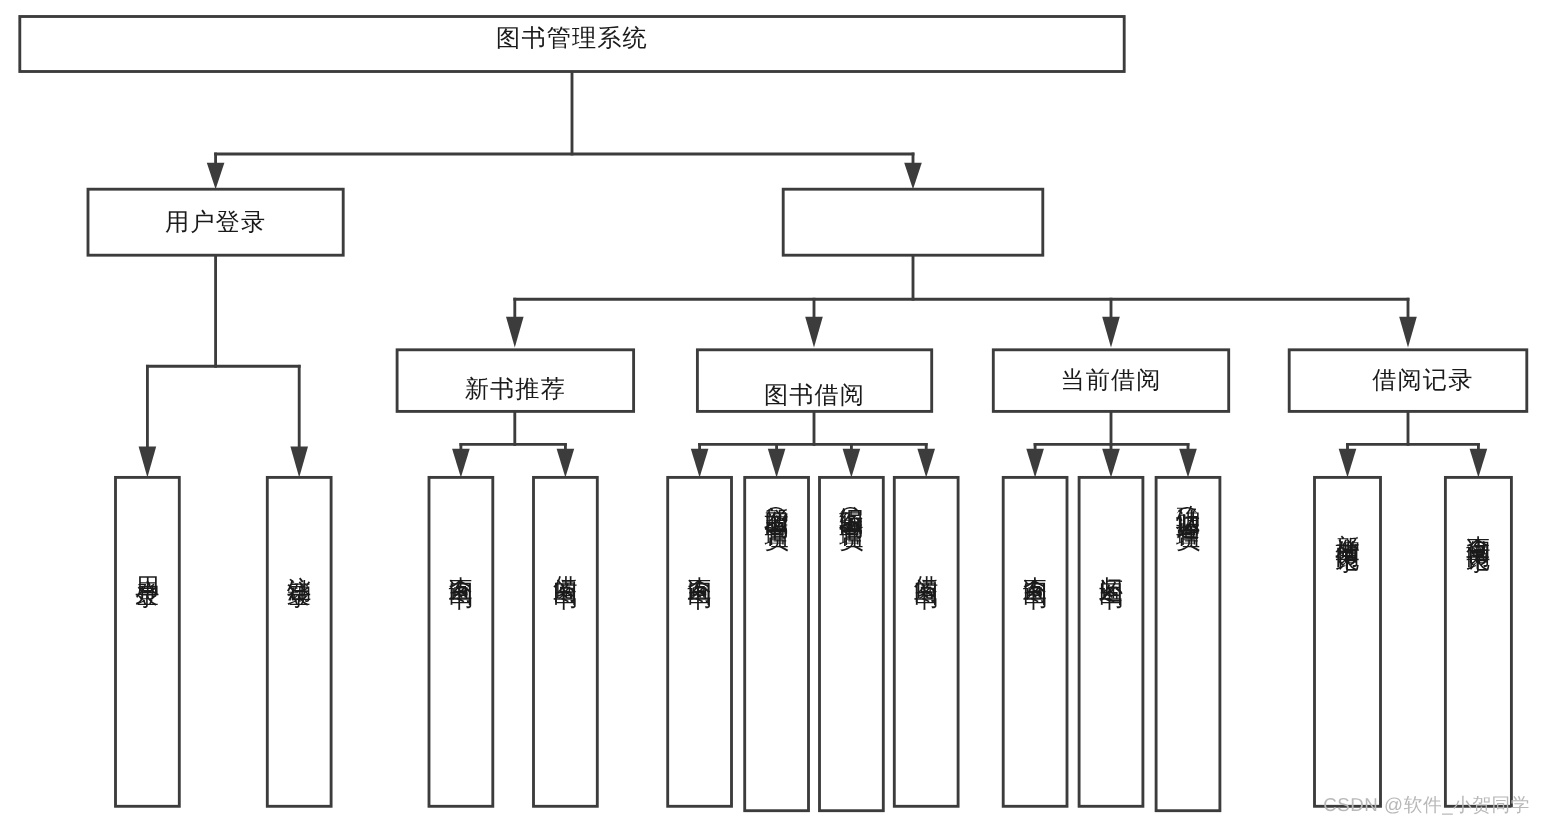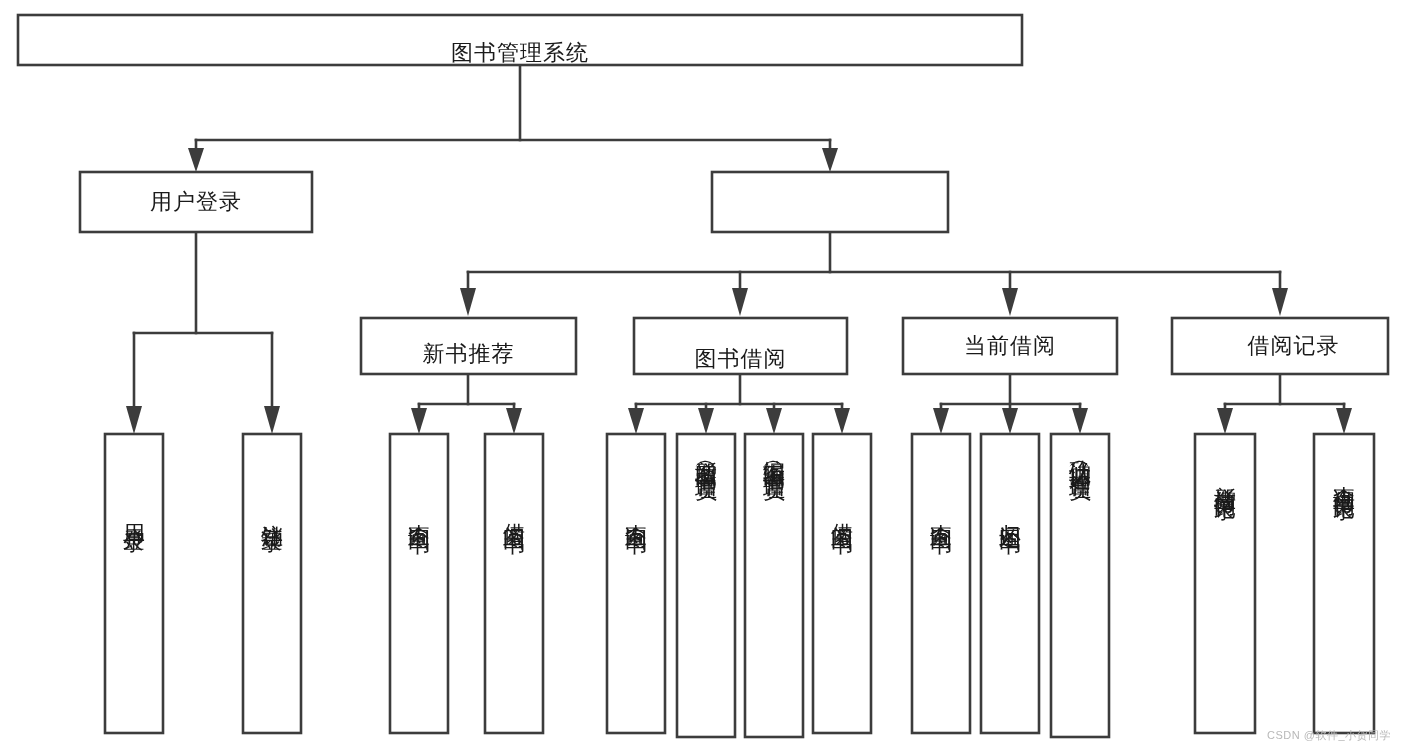--- a/index.html
+++ b/index.html
@@ -38,21 +38,21 @@
   }
   .arrow-head {
     fill: #3c3c3c;
     stroke: none;
   }
   .watermark {
     position: absolute;
     right: 14px;
     bottom: 4px;
     font-family: "Liberation Sans", "DejaVu Sans", sans-serif;
-    font-size: 11px;
+    font-size: 17px;
     color: #b8b8b8;
     letter-spacing: 0.5px;
     white-space: nowrap;
     pointer-events: none;
   }
   .vlabel-wrap {
     position: absolute;
     display: flex;
     align-items: flex-start;
     justify-content: center;
@@ -177,21 +177,21 @@
 
       <rect class="node-box" x="912" y="434" width="58" height="299"></rect>
       <rect class="node-box" x="981" y="434" width="58" height="299"></rect>
       <rect class="node-box" x="1051" y="434" width="58" height="303"></rect>
 
       <rect class="node-box" x="1195" y="434" width="60" height="299"></rect>
       <rect class="node-box" x="1314" y="434" width="60" height="299"></rect>
     </g>
   </svg>
 
-  <div class="hlabel-wrap" style="left:18px; top:28px; width:1004px; height:50px;">
+  <div class="hlabel-wrap" style="left:18px; top:10px; width:1004px; height:50px;">
     <span class="hlabel-text">图书管理系统</span>
   </div>
 
   <div class="hlabel-wrap" style="left:80px; top:172px; width:232px; height:60px;">
     <span class="hlabel-text">用户登录</span>
   </div>
 
 
   <div class="hlabel-wrap" style="left:361px; top:318px; width:215px; height:72px;border-radius:28px;">
     <span class="hlabel-text">新书推荐</span>

